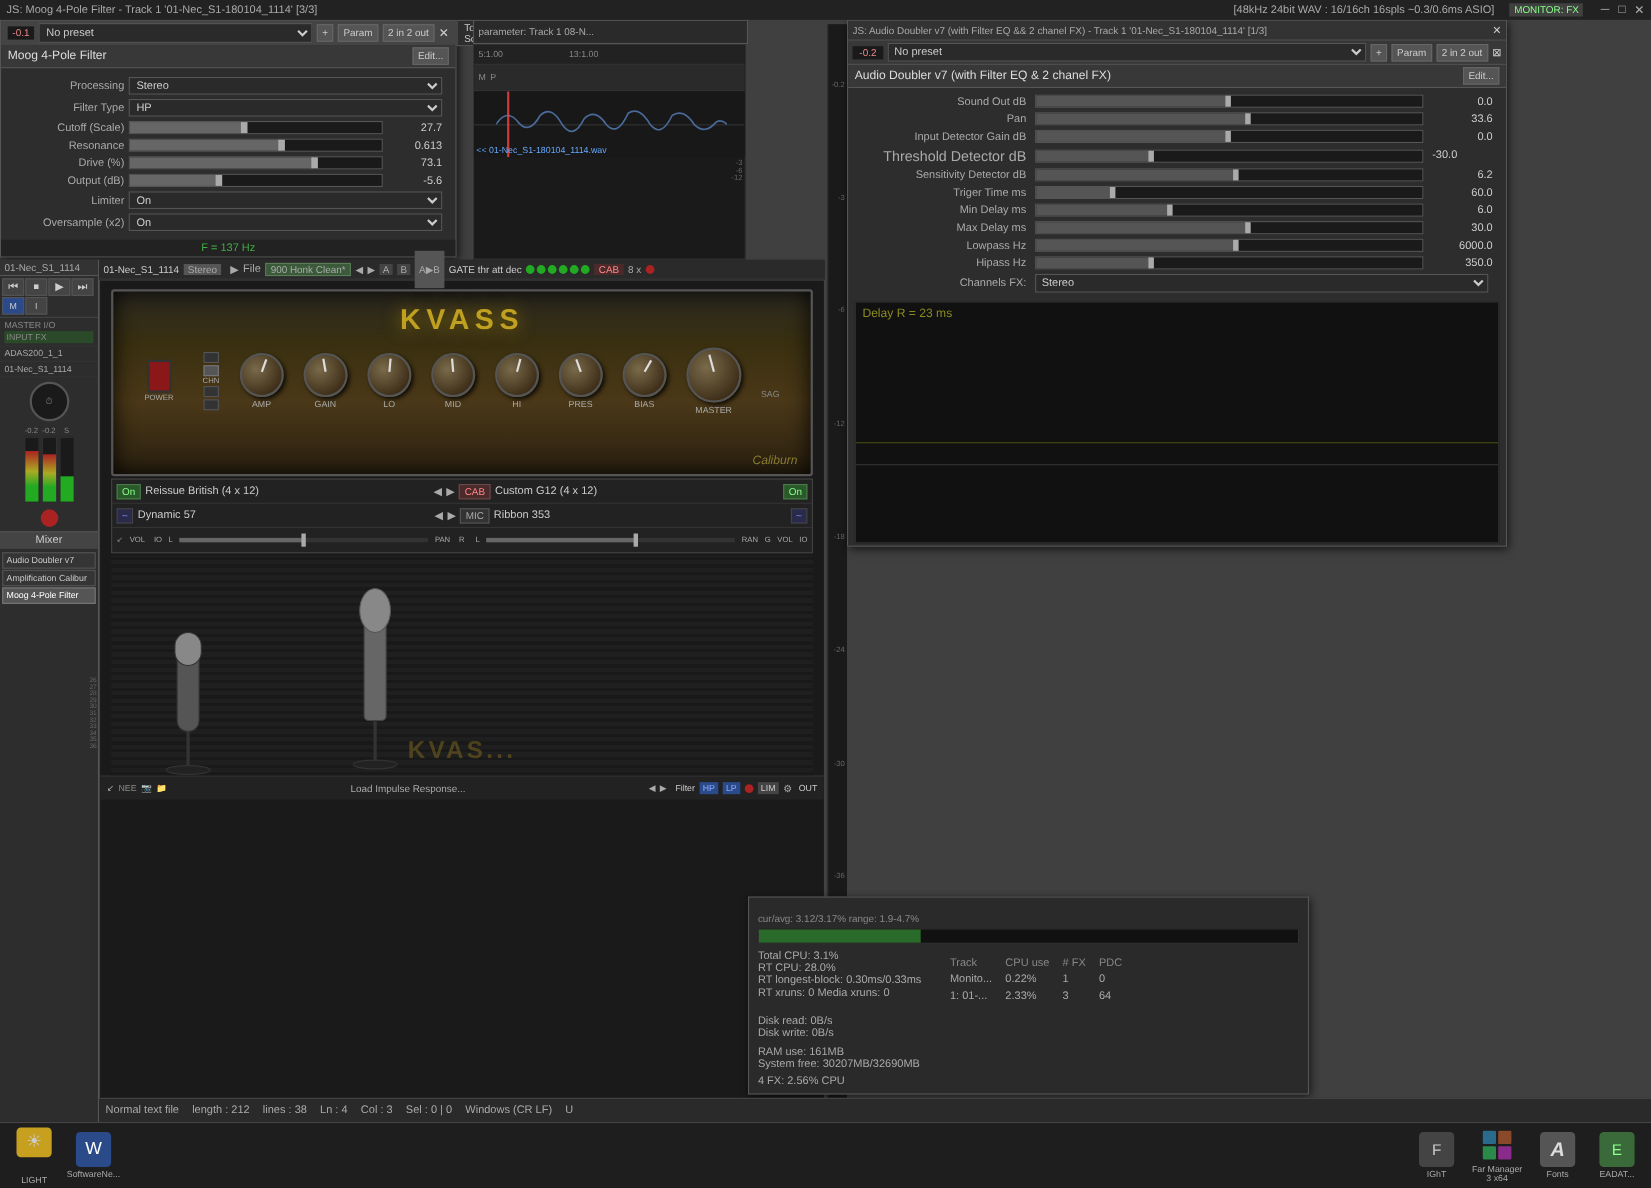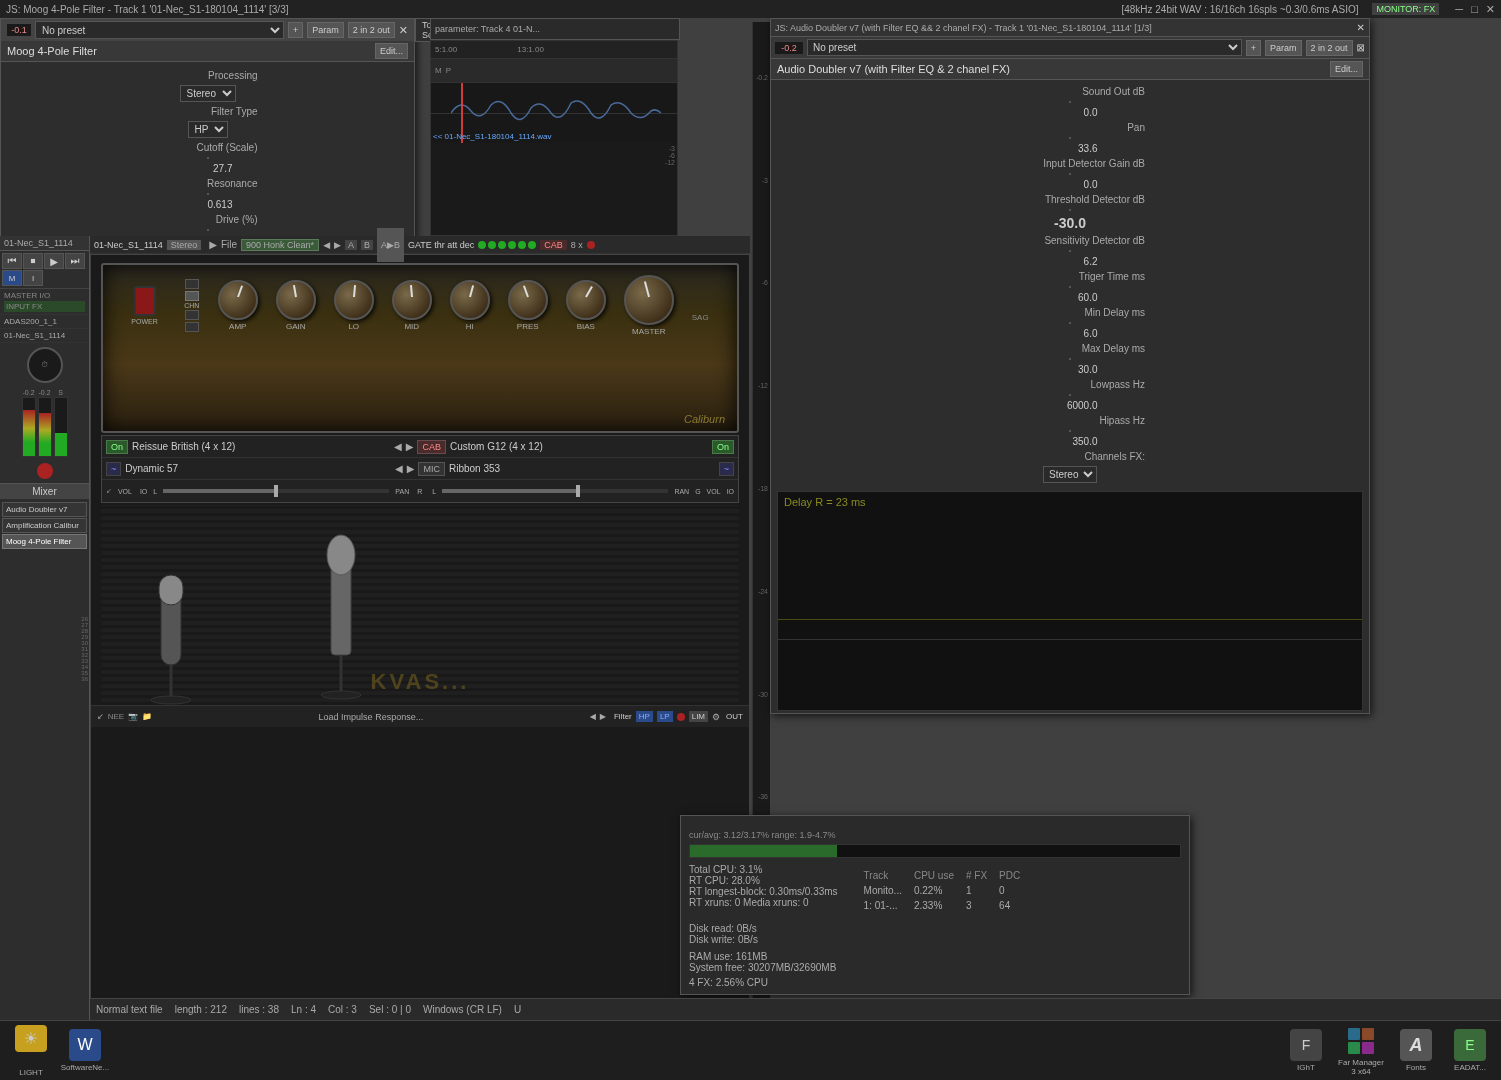--- a/index.html
+++ b/index.html
@@ -84,21 +84,20 @@
     .plugin-name {
       color: #ddd;
       font-size: 11px;
     }
 
     .param-row {
       display: flex;
       align-items: center;
       padding: 2px 6px;
       gap: 4px;
-      flex-direction: column;
     }
 
     .param-label {
       color: #aaa;
       font-size: 10px;
       width: 100px;
       text-align: right;
     }
 
     .param-slider {
@@ -345,21 +344,21 @@
 </div>
 
 <div style="position:absolute;top:18px;left:415px;width:260px;height:24px;background:#2d2d2d;border:1px solid #555;display:flex;align-items:center;">
   <span style="padding:2px 6px;font-size:9px;color:#ccc;border-right:1px solid #444;cursor:pointer;">Toolb: Exclusive Solo</span>
   <span style="padding:2px 6px;font-size:9px;color:#ccc;border-right:1px solid #444;cursor:pointer;">MH</span>
   <span style="padding:2px 6px;font-size:9px;color:#ccc;border-right:1px solid #444;cursor:pointer;">Instrument Stack_v_5</span>
   <span style="padding:2px 6px;font-size:9px;color:#ccc;cursor:pointer;">Set Grid Toolbar</span>
 </div>
 
 <div style="position:absolute;top:18px;left:430px;width:250px;height:22px;background:#2a2a2a;border:1px solid #555;display:flex;align-items:center;padding:0 4px;gap:4px;">
-  <span style="font-size:9px;color:#aaa;">parameter: Track 4 01-N...</span>
+  <span style="font-size:9px;color:#aaa;">parameter: Track 1 08-N...</span>
 </div>
 
 <div style="position:absolute;top:40px;left:430px;width:248px;height:196px;background:#1a1a1a;border:1px solid #333;">
 
   <div style="height:18px;background:#222;display:flex;align-items:center;padding:0 4px;font-size:8px;color:#888;border-bottom:1px solid #333;">
     <span>5:1.00</span>
     <span style="margin-left:60px;">13:1.00</span>
   </div>
 
   <div style="height:24px;background:#2a2a2a;border-bottom:1px solid #333;display:flex;align-items:center;padding:0 4px;">
@@ -409,20 +408,21 @@
   </div>
   <span style="background:#4a2a2a;padding:0 4px;color:#f88;">CAB</span>
   <span style="font-size:9px;color:#aaa;">8 x</span>
   <div class="red-led"></div>
 </div>
 
 <div style="position:absolute;top:254px;left:90px;width:660px;bottom:22px;background:#1a1a1a;border:1px solid #444;overflow:hidden;">
 
   <div style="margin:8px 10px 0;height:170px;background:linear-gradient(180deg,#2a2820 0%,#3a3010 30%,#4a3818 60%,#2a2010 100%);border-radius:3px;border:2px solid #555;position:relative;overflow:hidden;box-shadow:inset 0 0 20px rgba(0,0,0,0.9);">
 
+    <div style="text-align:center;padding-top:10px;font-size:26px;color:#c0a020;font-weight:bold;letter-spacing:5px;text-shadow:0 0 15px rgba(200,160,0,0.6);">KVASS</div>
 
     <div style="display:flex;align-items:center;justify-content:center;gap:18px;padding:10px 20px 0;">
 
       <div style="display:flex;flex-direction:column;align-items:center;margin-right:8px;">
         <div style="width:22px;height:30px;background:#8a1818;border:2px solid #333;border-radius:2px;"></div>
         <span style="font-size:7px;color:#aaa;margin-top:2px;">POWER</span>
       </div>
 
       <div style="display:flex;flex-direction:column;align-items:center;">
         <div style="width:14px;height:10px;background:#333;border:1px solid #555;margin:1px;"></div>
@@ -640,26 +640,26 @@
     <div class="param-row">
       <span style="color:#aaa;font-size:10px;width:150px;text-align:right;">Input Detector Gain dB</span>
       <div style="flex:1;height:12px;background:#1a1a1a;border:1px solid #555;position:relative;margin:0 4px;">
         <div style="position:absolute;top:0;left:0;width:50%;height:100%;background:#555;"></div>
         <div style="position:absolute;top:0;left:49%;width:5px;height:100%;background:#aaa;"></div>
       </div>
       <span style="color:#ccc;font-size:10px;width:55px;text-align:right;">0.0</span>
     </div>
 
     <div class="param-row">
-      <span style="color:#aaa;font-size:10px;width:150px;text-align:right;">Threshold Detector dB</span>
+      <span style="color:#aaa;font-size:13px;width:150px;text-align:right;">Threshold Detector dB</span>
       <div style="flex:1;height:12px;background:#1a1a1a;border:1px solid #555;position:relative;margin:0 4px;">
         <div style="position:absolute;top:0;left:0;width:30%;height:100%;background:#555;"></div>
         <div style="position:absolute;top:0;left:29%;width:5px;height:100%;background:#aaa;"></div>
       </div>
-      <span style="color:#ccc;font-size:14px;width:55px;text-align:center;font-weight:bold;">-30.0</span>
+      <span style="color:#ccc;font-size:10px;width:55px;text-align:left;">-30.0</span>
     </div>
 
     <div class="param-row">
       <span style="color:#aaa;font-size:10px;width:150px;text-align:right;">Sensitivity Detector dB</span>
       <div style="flex:1;height:12px;background:#1a1a1a;border:1px solid #555;position:relative;margin:0 4px;">
         <div style="position:absolute;top:0;left:0;width:52%;height:100%;background:#555;"></div>
         <div style="position:absolute;top:0;left:51%;width:5px;height:100%;background:#aaa;"></div>
       </div>
       <span style="color:#ccc;font-size:10px;width:55px;text-align:right;">6.2</span>
     </div>

